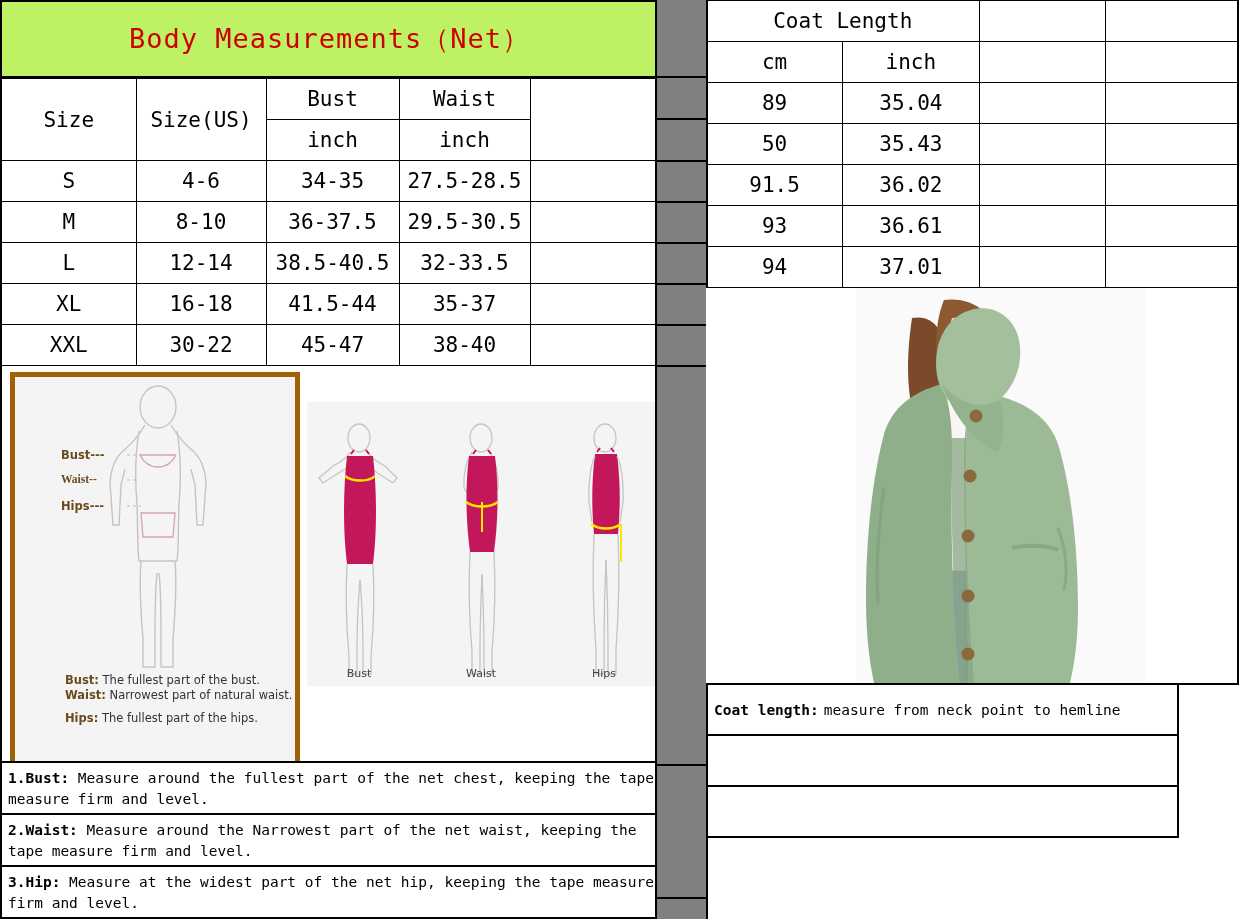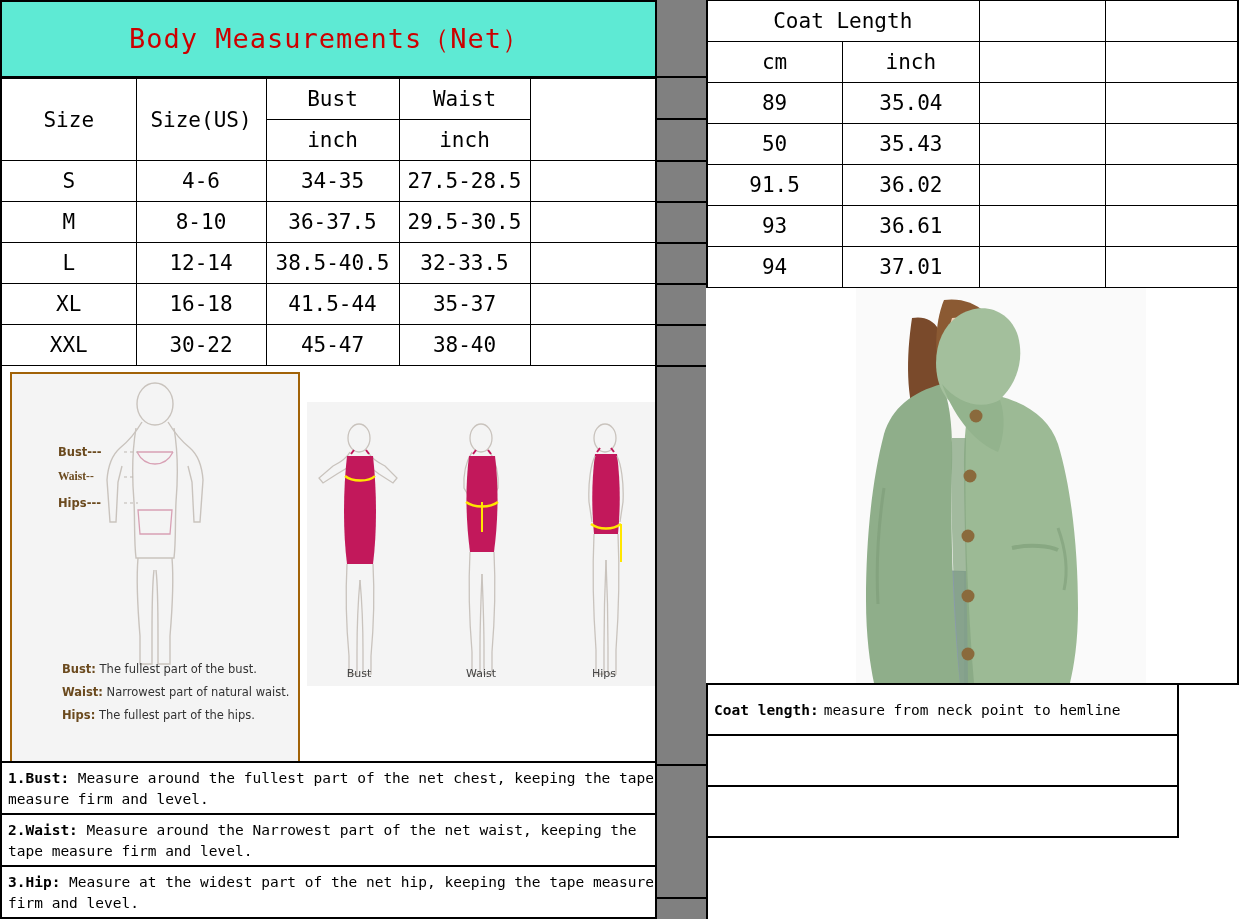--- a/index.html
+++ b/index.html
@@ -50,21 +50,21 @@
     display: flex;
     align-items: center;
     justify-content: center;
     border: 2px solid #000;
     border-right: none;
     font-family: "DejaVu Sans Mono", monospace;
     font-size: 27px;
     letter-spacing: 1px;
   }
   .hdr-left {
-    background: #5eead4;
+    background: #bef264;
     color: #cc0000;
     border-right: none;
     width: 657px;
   }
   .hdr-right {
     background: #4a7ebb;
     color: #ffffff;
     width: 533px;
     border-left: none;
     border-right: 2px solid #000;
@@ -129,21 +129,21 @@
     background: #ffffff;
     overflow: hidden;
   }
 
   
   .bodydiag {
     position: absolute;
     left: 8px; top: 6px;
     width: 290px; height: 452px;
     background: #f4f4f4;
-    border: 2px solid #a16207;
+    border: 5px solid #a16207;
     padding-left: 48px;
   }
   .bodydiag .figure {
     position: absolute;
     left: 78px; top: 8px;
     width: 130px; height: 290px;
   }
   .bodydiag .lbl {
     position: absolute;
     font-family: "DejaVu Sans", sans-serif;
@@ -157,21 +157,21 @@
   .bodydiag .lbl.h { top: 122px; }
   .bodydiag .desc {
     position: absolute;
     left: 50px;
     font-family: "DejaVu Sans", sans-serif;
     font-size: 11.5px;
     color: #333;
     white-space: nowrap;
   }
   .bodydiag .desc b { color: #6b4a1e; }
-  .bodydiag .desc.d1 { top: 288px; }
+  .bodydiag .desc.d1 { top: 296px; }
   .bodydiag .desc.d2 { top: 311px; }
   .bodydiag .desc.d3 { top: 334px; }
 
   
   .dressdiag {
     position: absolute;
     left: 305px; top: 36px;
     width: 348px; height: 284px;
     background: #f4f4f4;
   }

